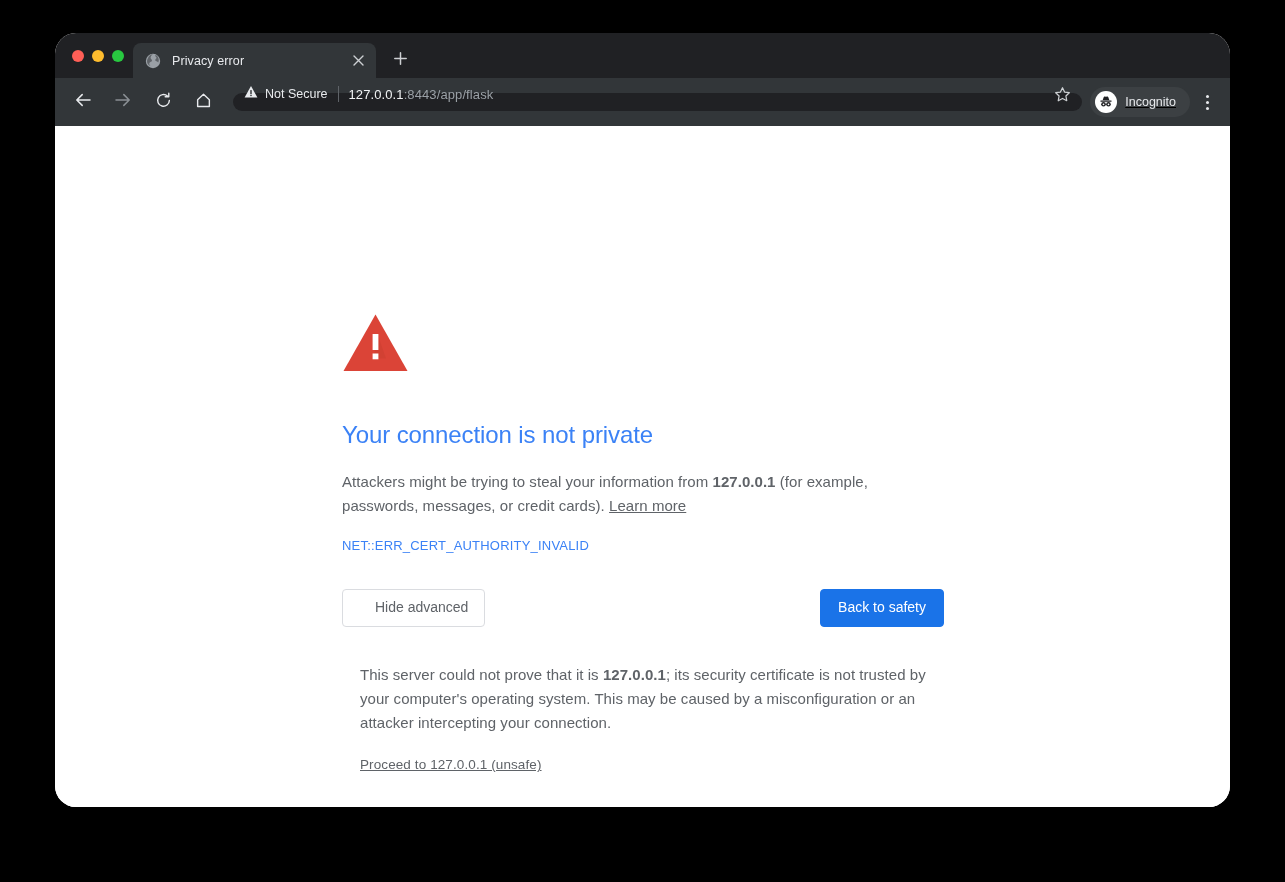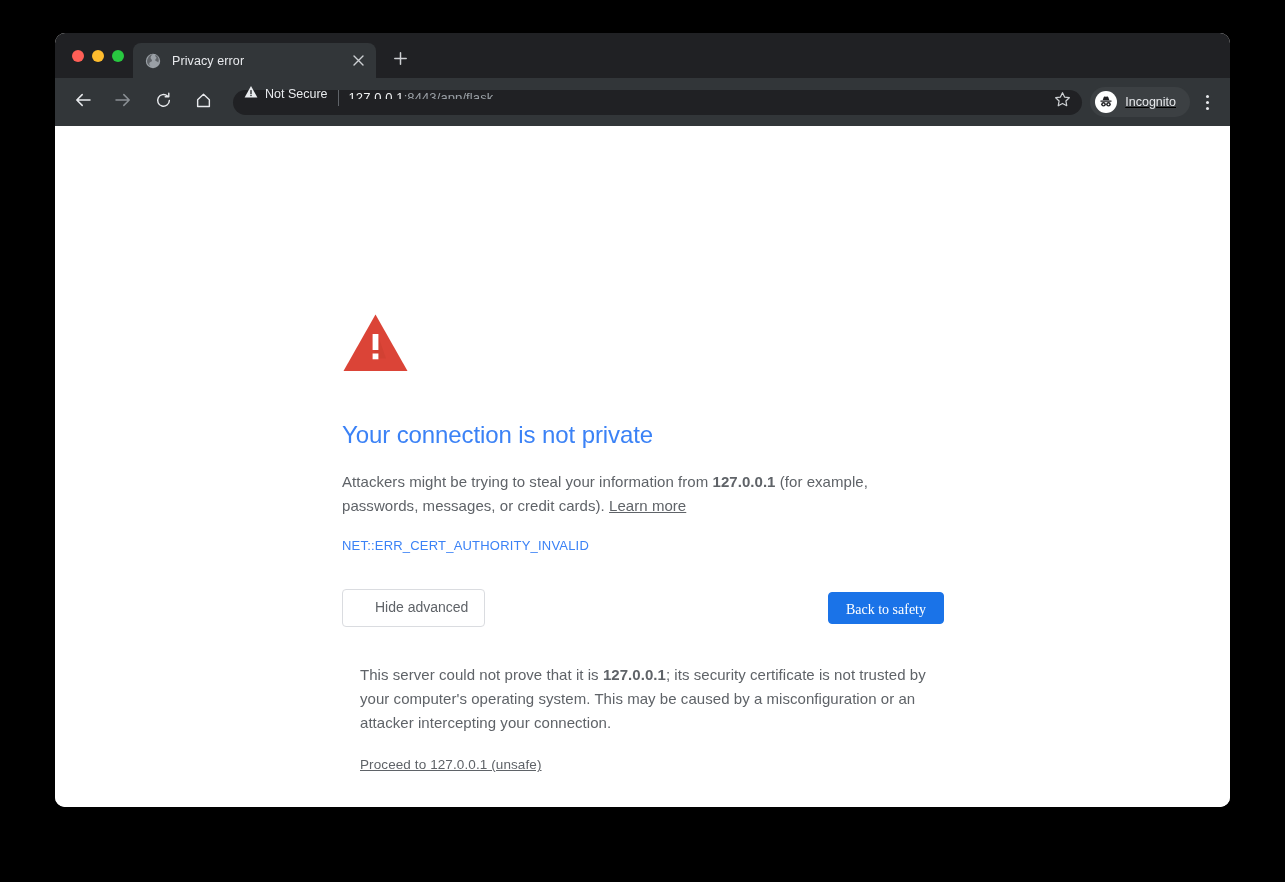--- a/index.html
+++ b/index.html
@@ -13,21 +13,21 @@
     -webkit-font-smoothing: antialiased;
   }
 
   
   .browser-window {
     position: absolute;
     left: 55px;
     top: 33px;
     width: 1175px;
     height: 774px;
-    border-radius: 10px;
+    border-radius: 21px;
     overflow: hidden;
     background: #ffffff;
     box-shadow: 0 0 0 0 rgba(0,0,0,0);
   }
 
   
   .tab-strip {
     position: relative;
     height: 45px;
     background: #202124;
@@ -108,24 +108,25 @@
     margin-right: 8px;
     display: flex; align-items: center; justify-content: center;
     border-radius: 50%;
     color: #e8eaed;
     flex: 0 0 32px;
   }
   .nav-btn.disabled { color: #8a8f94; }
 
   .omnibox {
     flex: 1 1 auto;
-    height: 25px;
+    height: 18px;
     background: #202124;
     border-radius: 16px;
     display: flex;
+    align-items: center;
     padding: 0 10px 16px 11px;
     margin-left: 6px;
     margin-right: 8px;
     min-width: 0;
   }
   .security-chip {
     display: flex;
     align-items: center;
     gap: 7px;
     flex: 0 0 auto;
@@ -252,28 +253,28 @@
     font-size: 14px;
     color: #5f6368;
     background: #ffffff;
     border: 1px solid #dadce0;
     border-radius: 4px;
     padding: 9px 16px 10px 32px;
     cursor: pointer;
     line-height: 1.2;
   }
   .btn-primary {
-    font-family: Liberation Serif, serif;
+    font-family: Liberation Sans, sans-serif;
     font-size: 14px;
     font-weight: 500;
     color: #ffffff;
     background: #1a73e8;
     border: 1px solid #1a73e8;
     border-radius: 4px;
-    padding: 9px 17px 4px 17px;
+    padding: 9px 17px 10px 17px;
     cursor: pointer;
     line-height: 1.2;
   }
   .advanced-panel {
     margin-top: 36px;
     margin-left: 18px;
   }
   .advanced-text {
     font-size: 15px;
     line-height: 24px;

